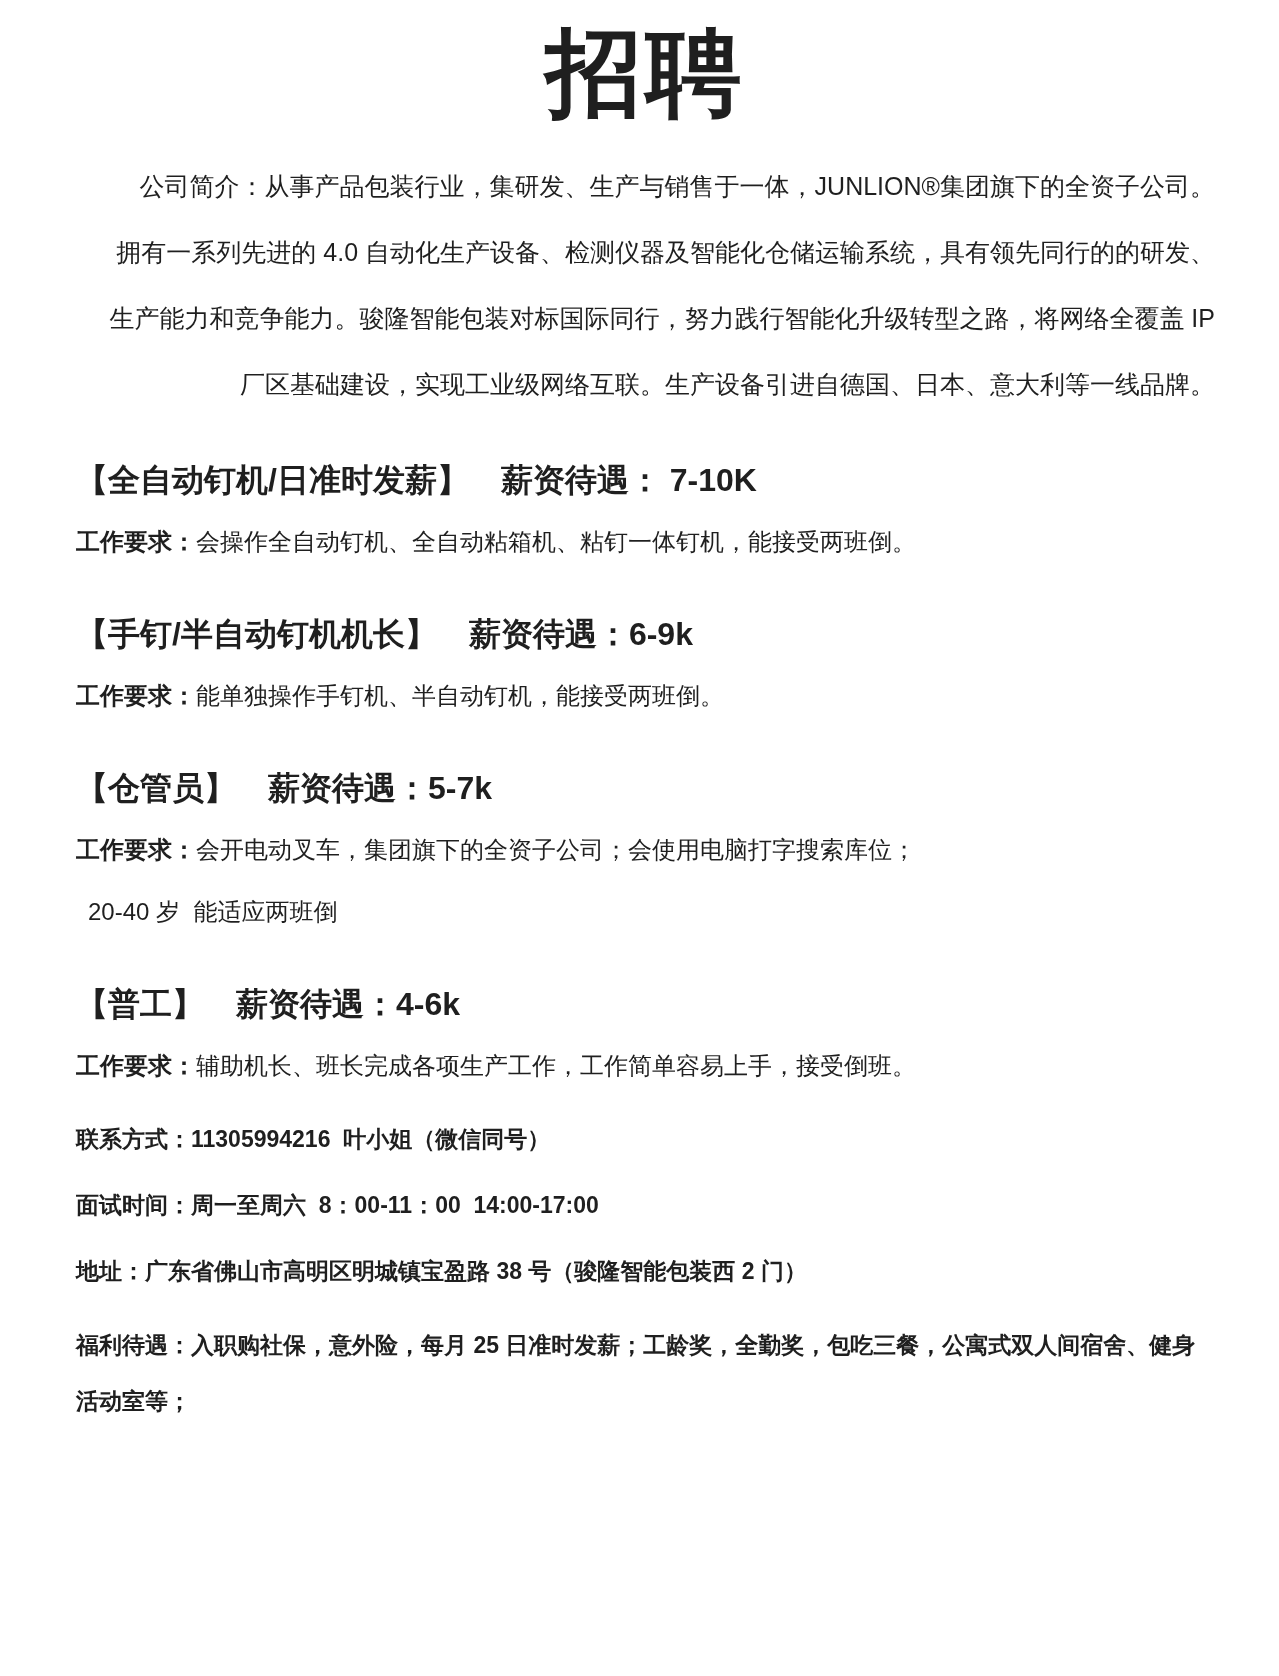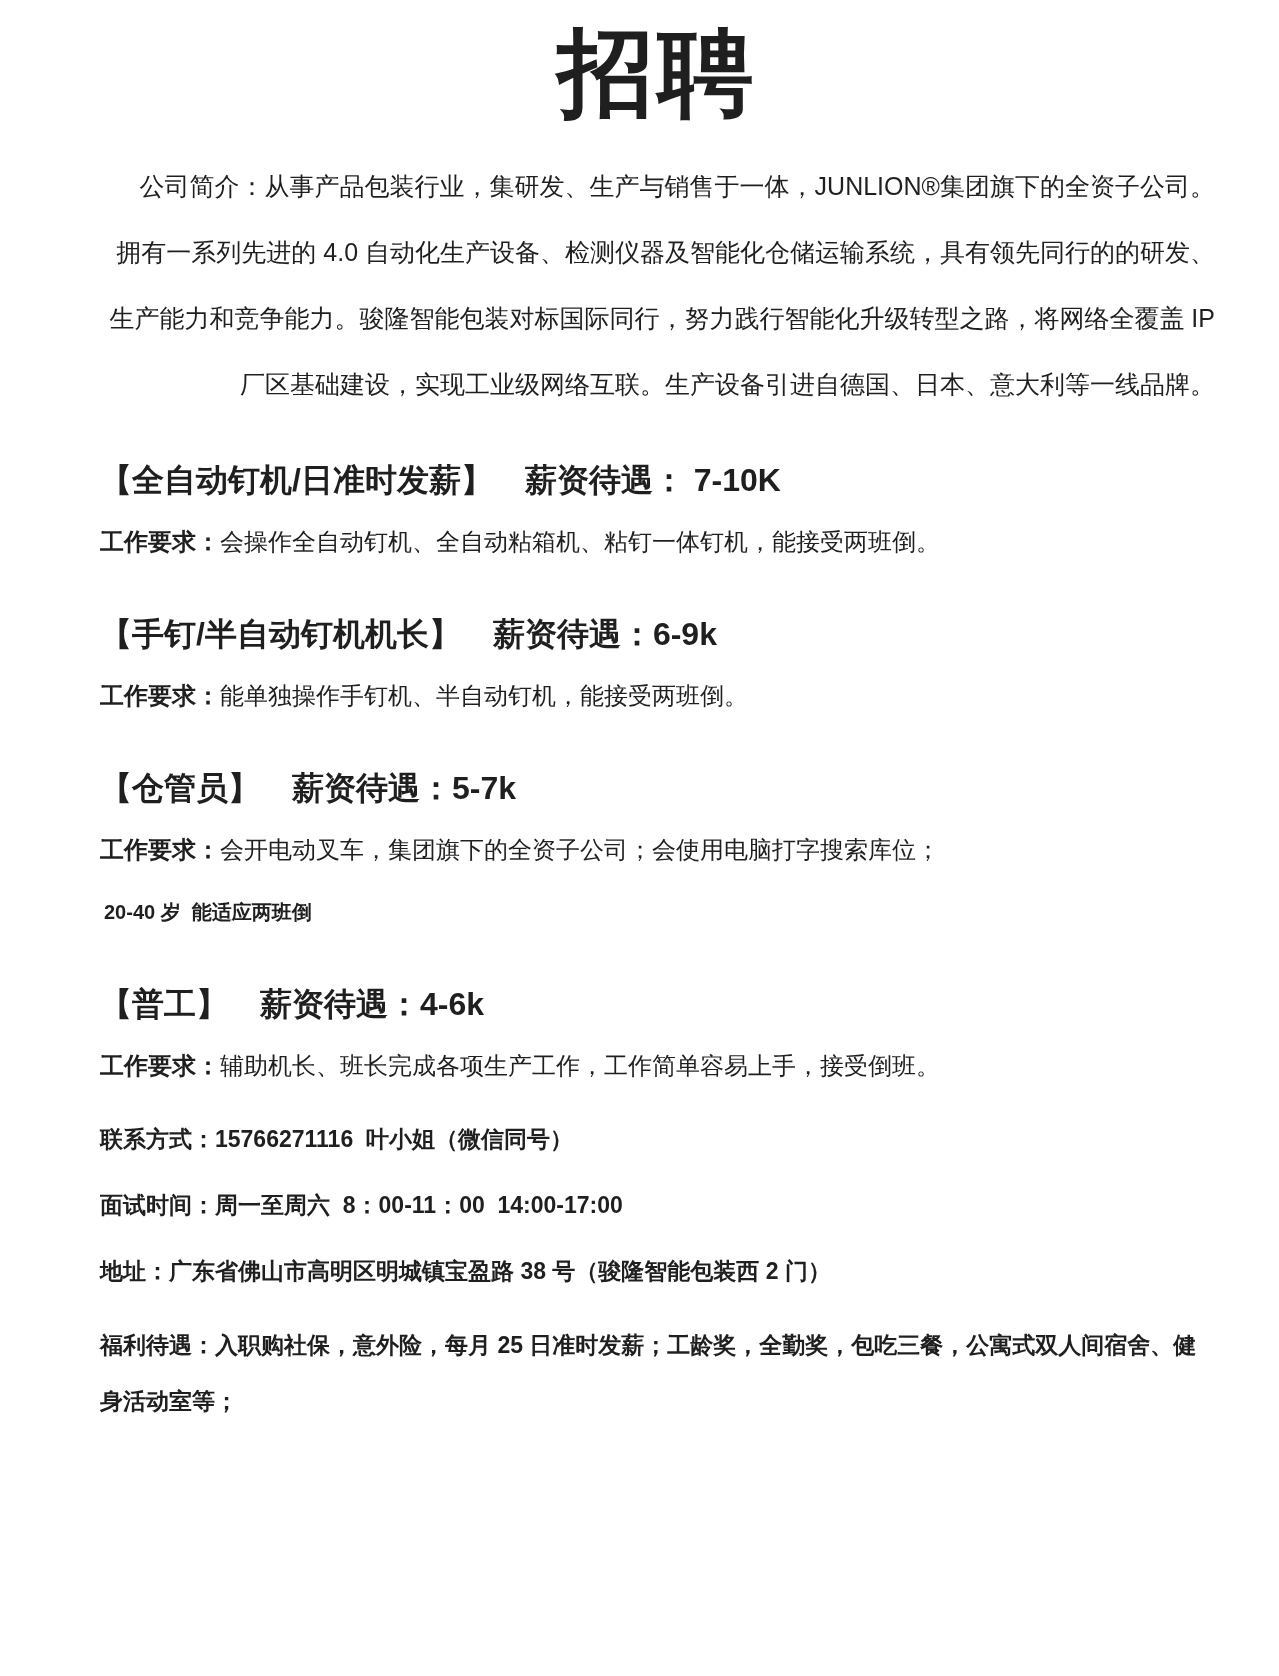--- a/index.html
+++ b/index.html
@@ -8,21 +8,21 @@
     background: #ffffff;
   }
   body {
     width: 1279px;
     height: 1676px;
     overflow: hidden;
     color: #1f1f1f;
     font-family: "Liberation Sans", "DejaVu Sans", sans-serif;
   }
   .page {
-    padding: 14px 64px 0 100px;
+    padding: 14px 64px 0 76px;
     box-sizing: border-box;
     width: 100%;
     height: 100%;
   }
   .poster-title {
     margin: 0;
     font-size: 96px;
     line-height: 1.22;
     font-weight: 900;
     text-align: center;
@@ -65,24 +65,24 @@
     margin: 22px 0 0;
     font-size: 24px;
     line-height: 34px;
     font-weight: 400;
     white-space: pre-wrap;
   }
   .req-label {
     font-weight: 800;
   }
   .req-line2 {
-    margin: 28px 4px 0;
-    font-size: 20px;
+    margin: 28px 12px 0;
+    font-size: 24px;
     line-height: 34px;
-    font-weight: 700;
+    font-weight: 400;
     white-space: pre-wrap;
   }
   .contact {
     margin-top: 36px;
   }
   .contact-line {
     margin: 26px 0 0;
     font-size: 23px;
     line-height: 40px;
     font-weight: 800;
@@ -123,19 +123,19 @@
     <p class="req"><span class="req-label">工作要求：</span><span>会开电动叉车，集团旗下的全资子公司；会使用电脑打字搜索库位；</span></p>
     <p class="req-line2">20-40 岁  能适应两班倒</p>
   </section>
 
   <section class="job">
     <h3 class="job-head"><span class="job-name">【普工】</span><span class="job-salary">薪资待遇：4-6k</span></h3>
     <p class="req"><span class="req-label">工作要求：</span><span>辅助机长、班长完成各项生产工作，工作简单容易上手，接受倒班。</span></p>
   </section>
 
   <div class="contact">
-    <p class="contact-line"><span>联系方式：</span><span>15766271116  叶小姐（微信同号）</span></p>
+    <p class="contact-line"><span>联系方式：</span><span>11305994216  叶小姐（微信同号）</span></p>
     <p class="contact-line"><span>面试时间：</span><span>周一至周六  8：00-11：00  14:00-17:00</span></p>
     <p class="contact-line"><span>地址：</span><span>广东省佛山市高明区明城镇宝盈路 38 号（骏隆智能包装西 2 门）</span></p>
     <p class="contact-line wrap"><span>福利待遇：</span><span>入职购社保，意外险，每月 25 日准时发薪；工龄奖，全勤奖，包吃三餐，公寓式双人间宿舍、健身活动室等；</span></p>
   </div>
 
 </div>
 
 </body></html>

